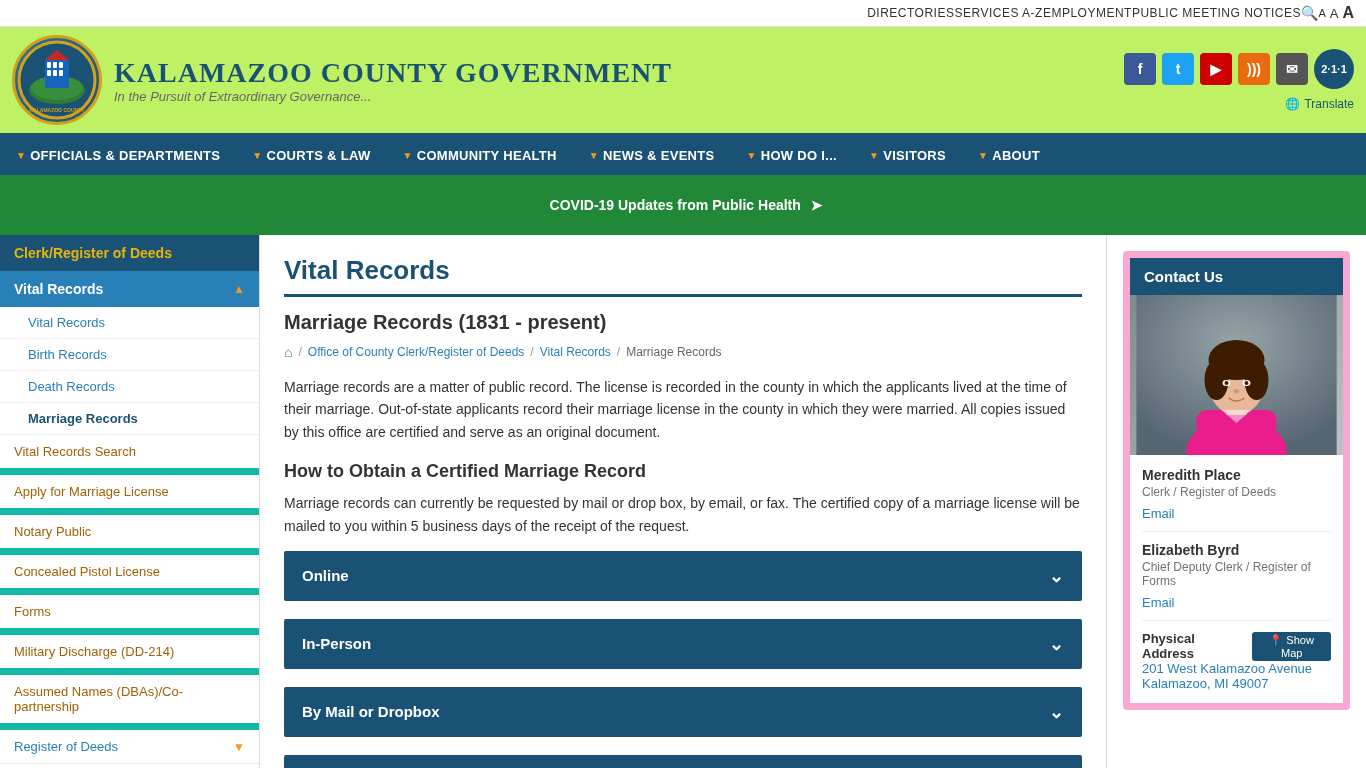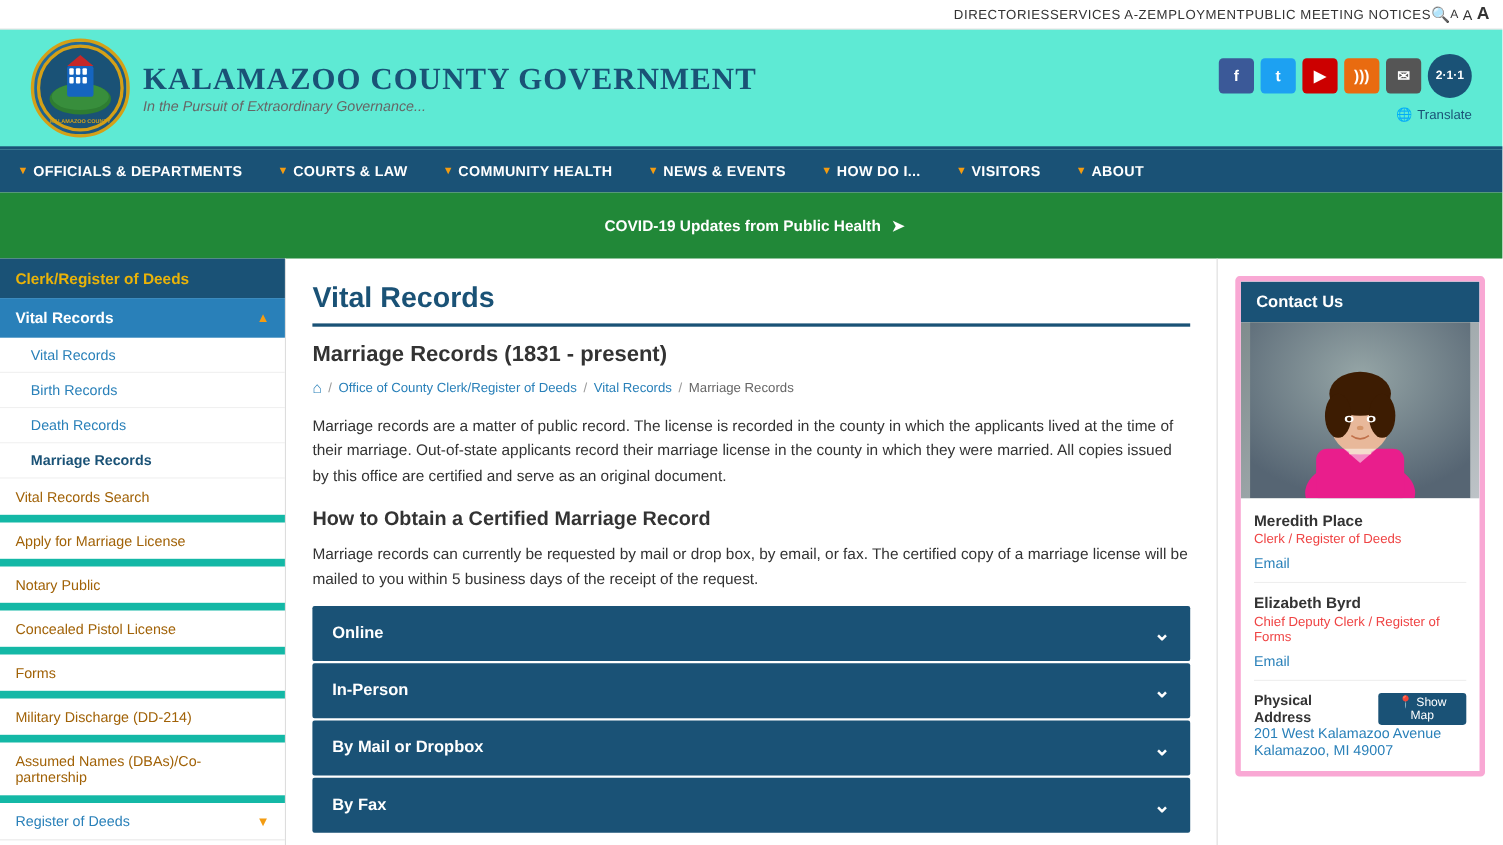--- a/index.html
+++ b/index.html
@@ -23,22 +23,22 @@
     .font-size-controls span { cursor: pointer; color: #333; }
     .font-size-a1 { font-size: 11px; }
     .font-size-a2 { font-size: 13px; }
     .font-size-a3 { font-size: 16px; font-weight: bold; }
 
     
     .header {
       display: flex;
       align-items: center;
       justify-content: space-between;
-      padding: 8px 28px;
-      background: #5eead4;
+      padding: 8px 12px;
+      background: #bef264;
       border-bottom: 3px solid #1a5276;
     }
     .header-left { display: flex; align-items: center; gap: 12px; }
     .logo-badge {
       width: 90px; height: 90px;
       background: linear-gradient(135deg, #2471a3, #1a5276);
       border-radius: 50%;
       border: 3px solid #d4a017;
       display: flex; align-items: center; justify-content: center;
       overflow: hidden;
@@ -206,21 +206,21 @@
       line-height: 1.6;
       color: #333;
       margin-bottom: 14px;
     }
 
     
     .accordion-item {
       background: #1a5276;
       color: #fff;
       padding: 14px 18px;
-      margin-bottom: 2px;
+      margin-bottom: 18px;
       display: flex;
       justify-content: space-between;
       align-items: center;
       cursor: pointer;
       font-size: 15px;
       font-weight: bold;
       border-radius: 2px;
     }
     .accordion-item .chevron { font-size: 18px; color: #fff; }
 
@@ -234,42 +234,42 @@
     }
 
     
     .right-panel {
       width: 260px;
       flex-shrink: 0;
       padding: 16px;
       border-left: 1px solid #ddd;
     }
     .contact-box {
-      border: 5px solid #f9a8d4;
+      border: 7px solid #f9a8d4;
       border-radius: 4px;
       overflow: hidden;
     }
     .contact-box-header {
       background: #1a5276;
       color: #fff;
       padding: 10px 14px;
       font-size: 15px;
       font-weight: bold;
     }
     .contact-photo {
       width: 100%;
       height: 160px;
       background: linear-gradient(135deg, #7f8c8d, #bdc3c7);
       display: flex; align-items: center; justify-content: center;
       overflow: hidden;
     }
     .contact-photo svg { width: 100%; height: 100%; }
     .contact-info { padding: 12px; }
     .contact-name { font-weight: bold; font-size: 14px; color: #333; margin-bottom: 2px; }
-    .contact-role { font-size: 12px; color: #ef4444; margin-bottom: 6px; }
+    .contact-role { font-size: 12px; color: #737373; margin-bottom: 6px; }
     .contact-email { color: #2980b9; font-size: 13px; cursor: pointer; text-decoration: none; }
     .contact-divider { border: none; border-top: 1px solid #eee; margin: 10px 0; }
     .address-label { font-weight: bold; font-size: 13px; color: #333; display: flex; align-items: center; gap: 6px; }
     .show-map-btn {
       background: #1a5276; color: #fff; border: none; border-radius: 3px;
       padding: 2px 6px; font-size: 11px; cursor: pointer;
     }
     .address-line { font-size: 13px; color: #2980b9; cursor: pointer; }
   </style>
 </head>

